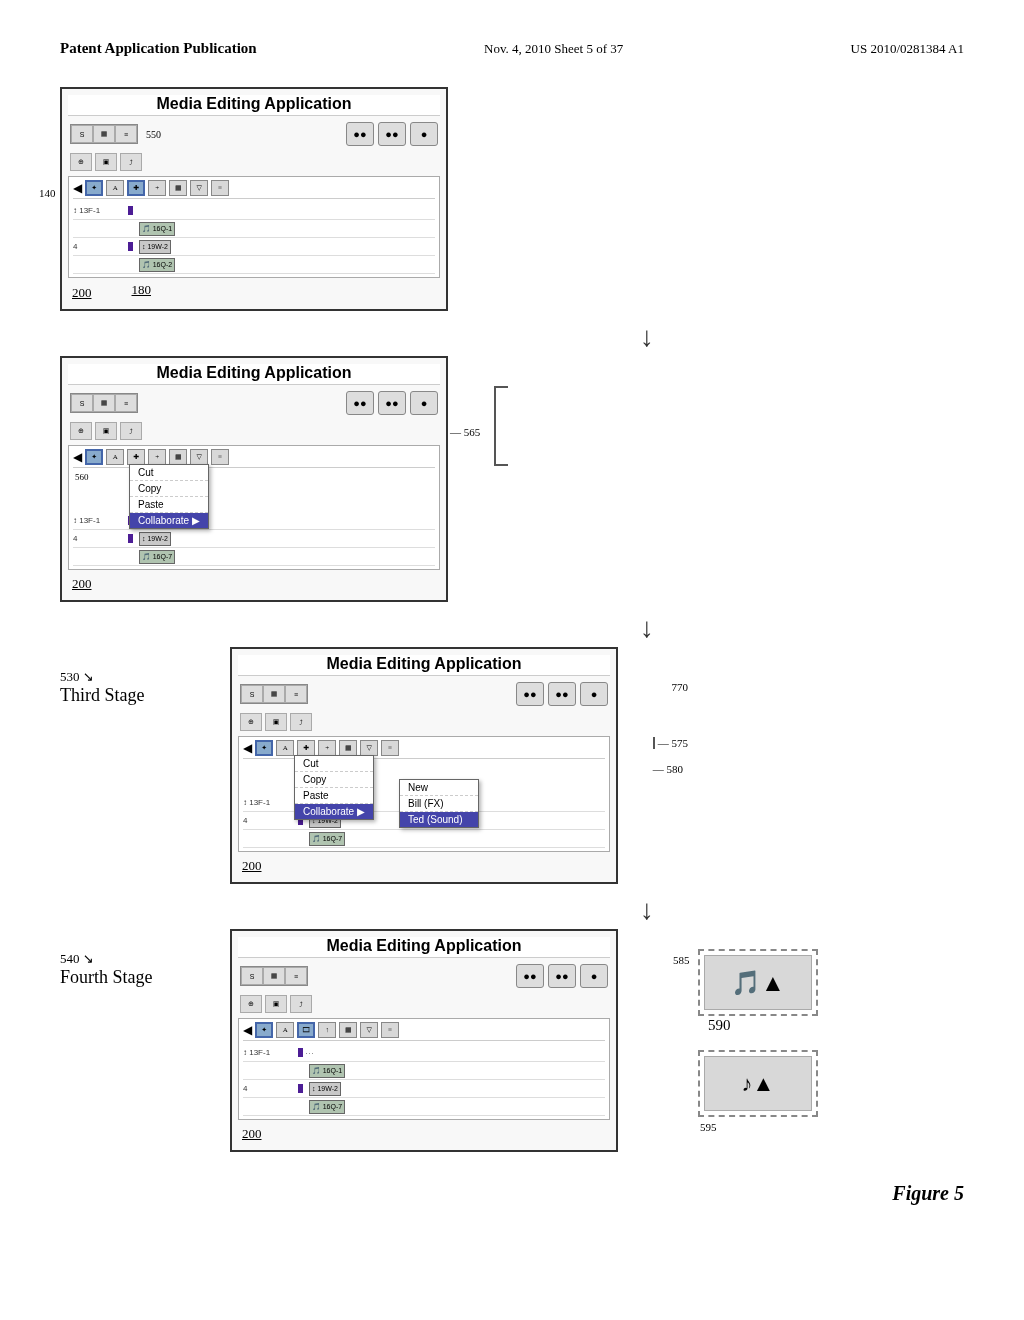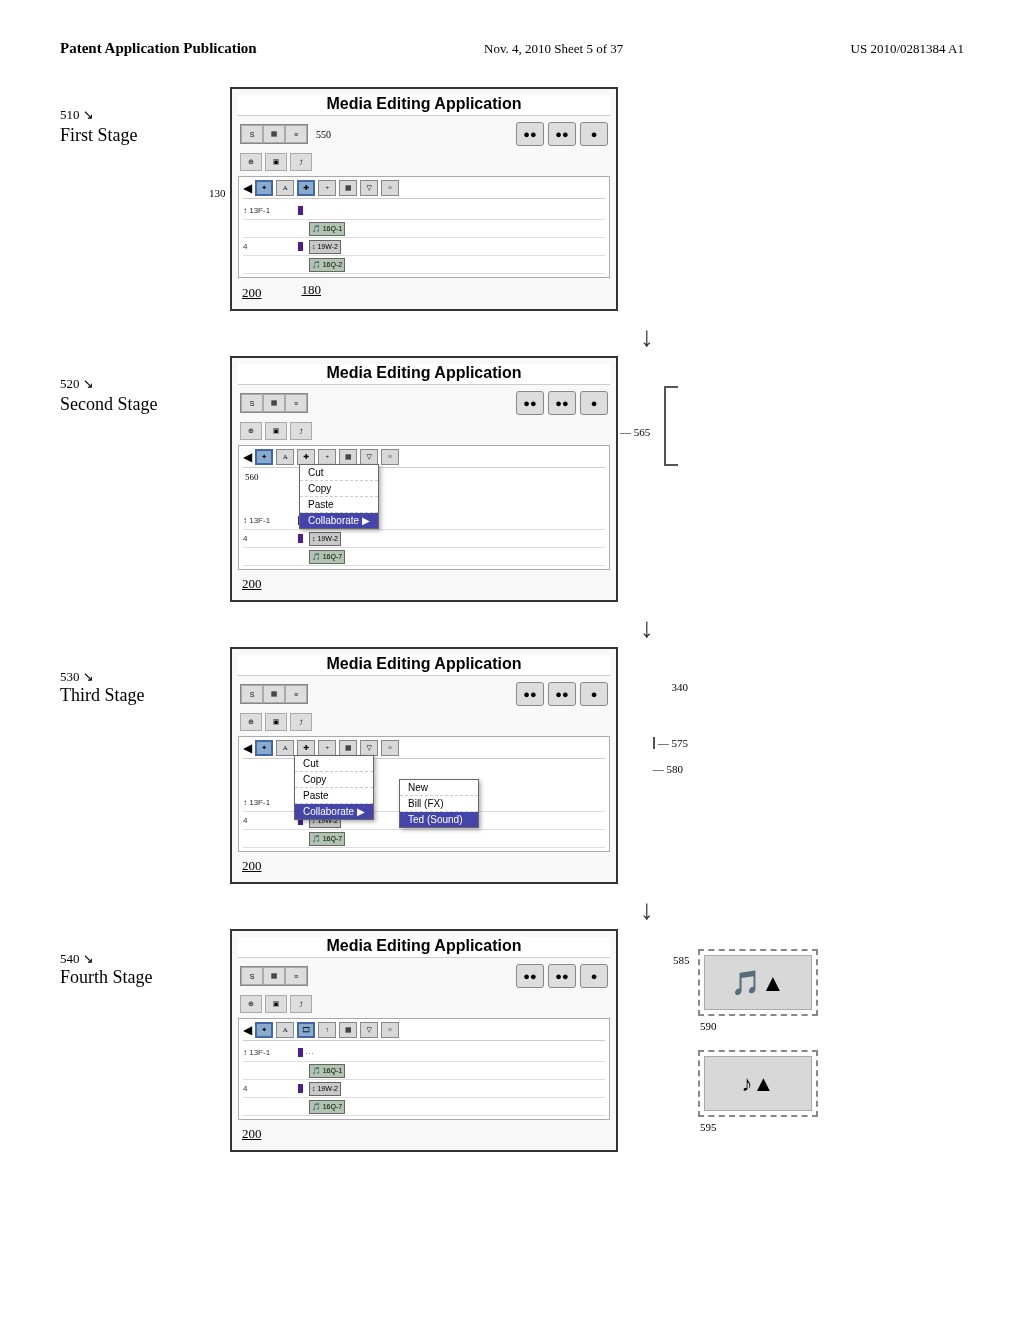--- a/index.html
+++ b/index.html
@@ -309,26 +309,20 @@
 
   <div class="header">
     <span class="header-left">Patent Application Publication</span>
     <span class="header-center">Nov. 4, 2010    Sheet 5 of 37</span>
     <span class="header-right">US 2010/0281384 A1</span>
   </div>
 
   <div class="content">
 
     <div class="stage-row">
-      <div class="stage-label-area">
-        <div style="display:flex;align-items:center;gap:4px;">
-          <span class="stage-number">510 ↘</span>
-        </div>
-        <div class="stage-name">First Stage</div>
-      </div>
 
       <div style="position:relative;">
         <div class="app-window">
           <div class="app-title-bar">Media Editing Application</div>
 
           <div class="toolbar-row">
             <div class="toolbar-group">
               <div class="toolbar-btn">S</div>
               <div class="toolbar-btn">▦</div>
               <div class="toolbar-btn">≡</div>
@@ -342,21 +336,21 @@
           </div>
 
           <div class="toolbar-row2">
             <div class="toolbar-btn">⊕</div>
             <div class="toolbar-btn">▣</div>
             <div class="toolbar-btn">⤴</div>
           </div>
 
           <div class="edit-area">
 
-            <div style="position:absolute;left:-30px;top:10px;font-size:11px;">130</div>
+            <div style="position:absolute;left:-30px;top:10px;font-size:11px;">140</div>
             <div class="edit-toolbar">
               <span style="font-size:12px;">◀</span>
               <div class="inner-btn active">✦</div>
               <div class="inner-btn">A</div>
               <div class="inner-btn active">✚</div>
               <div class="inner-btn">+</div>
               <div class="inner-btn">▦</div>
               <div class="inner-btn">▽</div>
               <div class="inner-btn">≡</div>
             </div>
@@ -382,26 +376,20 @@
             <span class="num-200">200</span>
             <span class="num-180">180</span>
           </div>
         </div>
       </div>
     </div>
 
     <div class="stage-arrow">↓</div>
 
     <div class="stage-row" style="position:relative;">
-      <div class="stage-label-area">
-        <div style="display:flex;align-items:center;gap:4px;">
-          <span class="stage-number">520 ↘</span>
-        </div>
-        <div class="stage-name">Second Stage</div>
-      </div>
 
       <div style="position:relative;">
         <div class="app-window">
           <div class="app-title-bar">Media Editing Application</div>
 
           <div class="toolbar-row">
             <div class="toolbar-group">
               <div class="toolbar-btn">S</div>
               <div class="toolbar-btn">▦</div>
               <div class="toolbar-btn">≡</div>
@@ -535,21 +523,21 @@
               <span class="track-clip track-clip-2">🎵 16Q-7</span>
             </div>
           </div>
 
           <div style="padding:2px 4px;">
             <span class="num-200">200</span>
           </div>
         </div>
 
         <div style="position:absolute;right:-70px;top:30px;">
-          <span style="font-size:11px;">340</span>
+          <span style="font-size:11px;">770</span>
         </div>
         <div style="position:absolute;right:-70px;top:90px;display:flex;flex-direction:column;gap:4px;">
           <span style="font-size:11px;border-left:2px solid #555;padding-left:3px;">— 575</span>
           <span style="font-size:11px;margin-top:10px;">— 580</span>
         </div>
       </div>
     </div>
 
     <div class="stage-arrow">↓</div>
 
@@ -620,31 +608,32 @@
         </div>
 
         <div style="position:absolute;right:-200px;top:20px;display:flex;flex-direction:column;gap:16px;">
           <div style="position:relative;">
             <span style="position:absolute;left:-25px;top:5px;font-size:11px;">585</span>
             <div style="border:2px dashed #888;padding:4px;background:#fff;width:120px;">
               <div style="width:100%;height:55px;border:1px solid #aaa;background:#d8d8d8;display:flex;align-items:center;justify-content:center;font-size:24px;">
                 🎵▲
               </div>
             </div>
-            <span style="font-size:11px;margin-left:2px;">590</span>
+            <span style="font-size:15px;margin-left:10px;">590</span>
           </div>
 
           <div style="position:relative;">
             <div style="border:2px dashed #888;padding:4px;background:#fff;width:120px;">
               <div style="width:100%;height:55px;border:1px solid #aaa;background:#d8d8d8;display:flex;align-items:center;justify-content:center;font-size:22px;">
                 ♪▲
               </div>
             </div>
             <span style="font-size:11px;margin-left:2px;">595</span>
           </div>
         </div>
       </div>
     </div>
 
   </div>
 
+  <div class="figure-label" style="margin-top:20px;">Figure 5</div>
 
 </div>
 
 </body></html>

